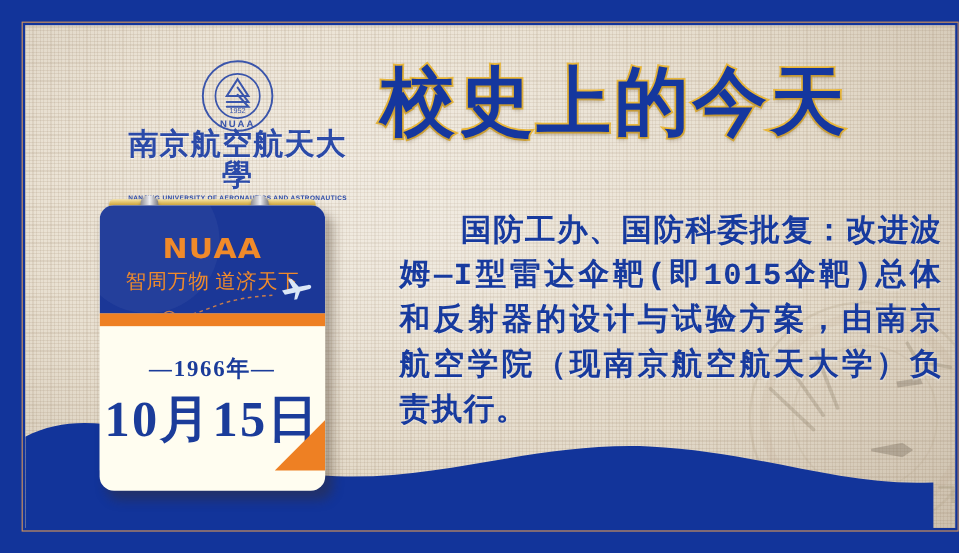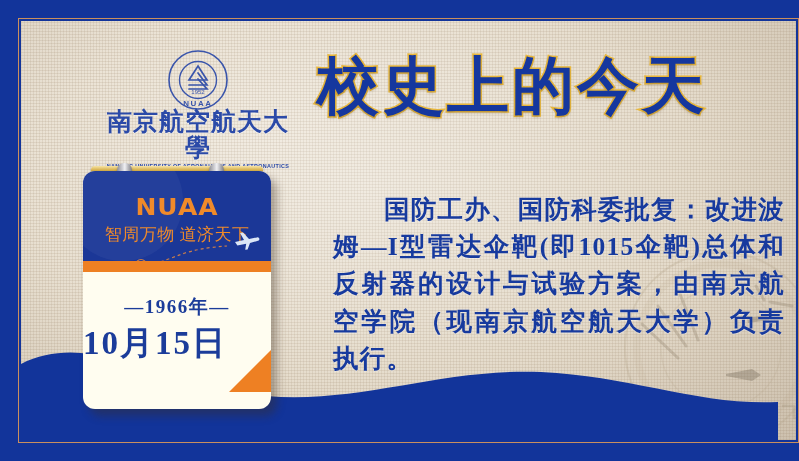--- a/index.html
+++ b/index.html
@@ -49,21 +49,21 @@
     pointer-events:none;
   }
   
   .logo-block{
     position:absolute;left:84px;top:28px;width:186px;height:106px;
     text-align:center;
   }
   .seal{display:block;margin:0 auto;}
   .logo-cn{
     margin-top:-2px;
-    font-family:Liberation Serif, serif;
+    font-family:Liberation Mono, monospace;
     font-weight:bold;font-size:25px;letter-spacing:1px;
     color:#2b4aa8;line-height:1.05;
     text-shadow:0 1px 0 rgba(255,255,255,.5);
   }
   .logo-en{
     margin-top:1px;
     font-size:5.4px;font-weight:bold;letter-spacing:.35px;
     color:#2b4aa8;white-space:nowrap;
   }
   
@@ -72,22 +72,22 @@
     font-family:Liberation Sans, sans-serif;
     font-weight:bold;font-size:62px;letter-spacing:3px;
     color:#15379e;line-height:1;
     -webkit-text-stroke:3px #e8b73c;
     paint-order:stroke fill;
     text-shadow:0 2px 3px rgba(90,70,40,.28);
     white-space:nowrap;
   }
   
   .body-text{
-    position:absolute;left:312px;top:170px;width:452px;
-    font-family:Liberation Serif, serif;
+    position:absolute;left:312px;top:154px;width:452px;
+    font-family:Liberation Mono, monospace;
     font-weight:bold;font-size:25.5px;line-height:1.46;
     letter-spacing:1.2px;color:#173a9e;
     text-indent:2em;
     text-align:justify;
     text-shadow:0 1px 1px rgba(255,255,255,.35);
   }
   
   .calendar{
     position:absolute;left:62px;top:150px;width:188px;height:238px;
   }
@@ -139,23 +139,23 @@
   }
   .cal-face{
     position:relative;height:120px;background:#fffdf0;
   }
   .year{
     position:absolute;left:0;right:0;top:22px;text-align:center;
     font-family:"Liberation Serif","DejaVu Serif",serif;font-weight:bold;
     font-size:19px;letter-spacing:1.5px;color:#1b3c9a;white-space:nowrap;
   }
   .daymonth{
-    position:absolute;left:0;right:0;top:49px;
+    position:absolute;left:0;right:0;top:49px;text-align:center;
     font-family:"Liberation Serif","DejaVu Serif",serif;font-weight:bold;
-    font-size:33px;letter-spacing:2px;color:#1b3c9a;white-space:nowrap;
+    font-size:42px;letter-spacing:2px;color:#1b3c9a;white-space:nowrap;
   }
   .corner-fold{
     position:absolute;right:0;bottom:0;width:0;height:0;
     border-left:42px solid transparent;
     border-bottom:42px solid #ee8023;
   }
 </style>
 </head>
 <body>
 

